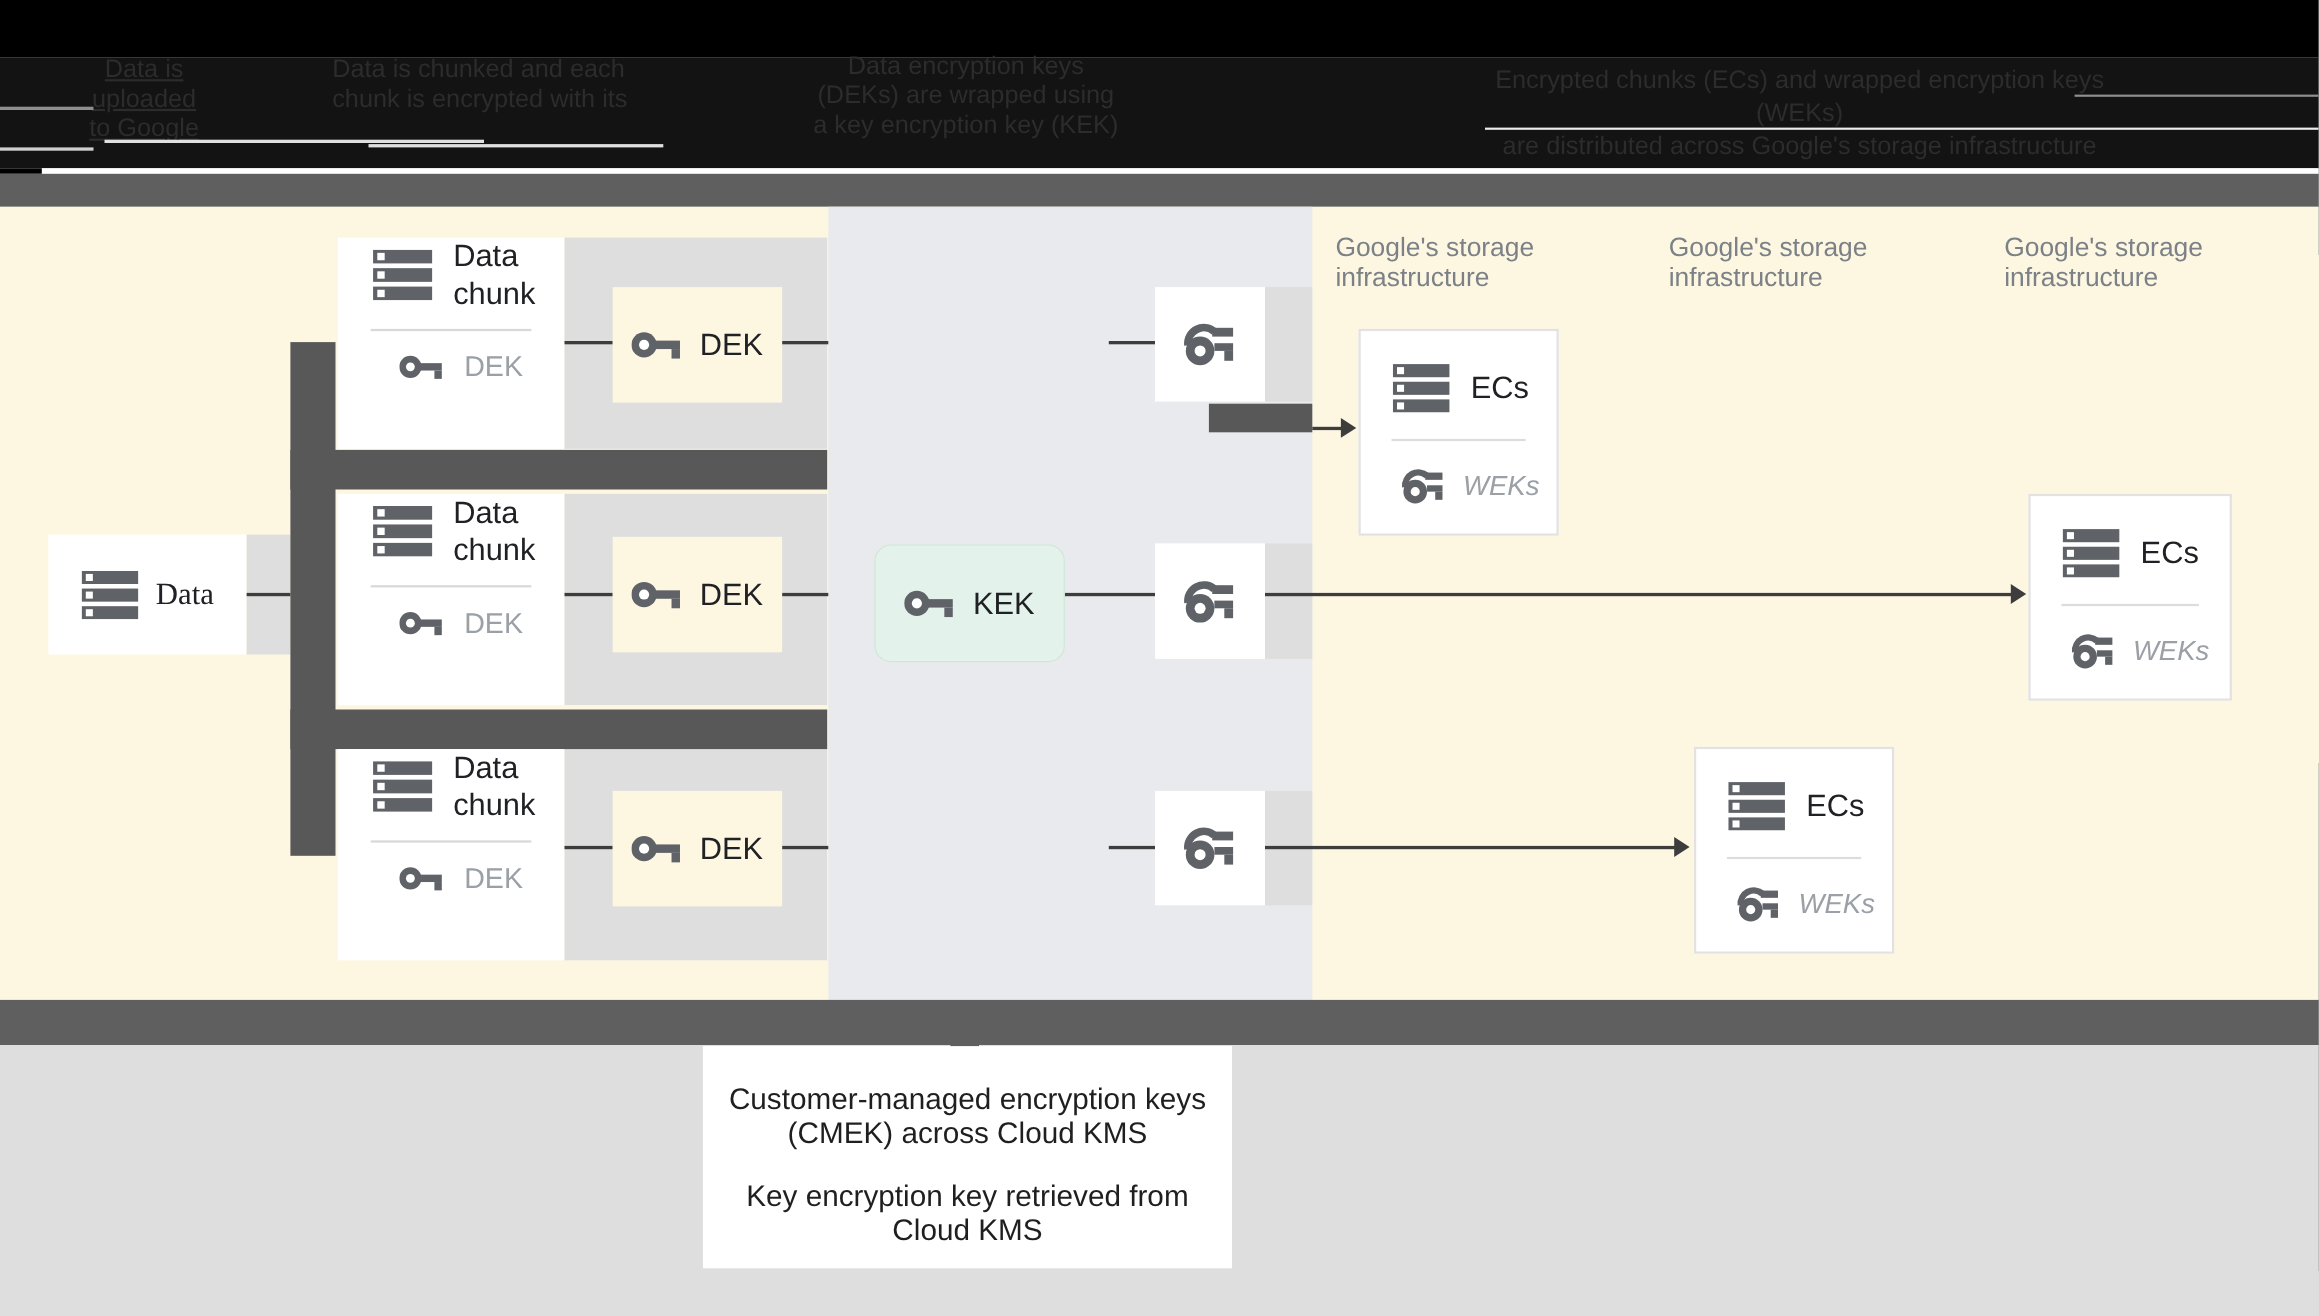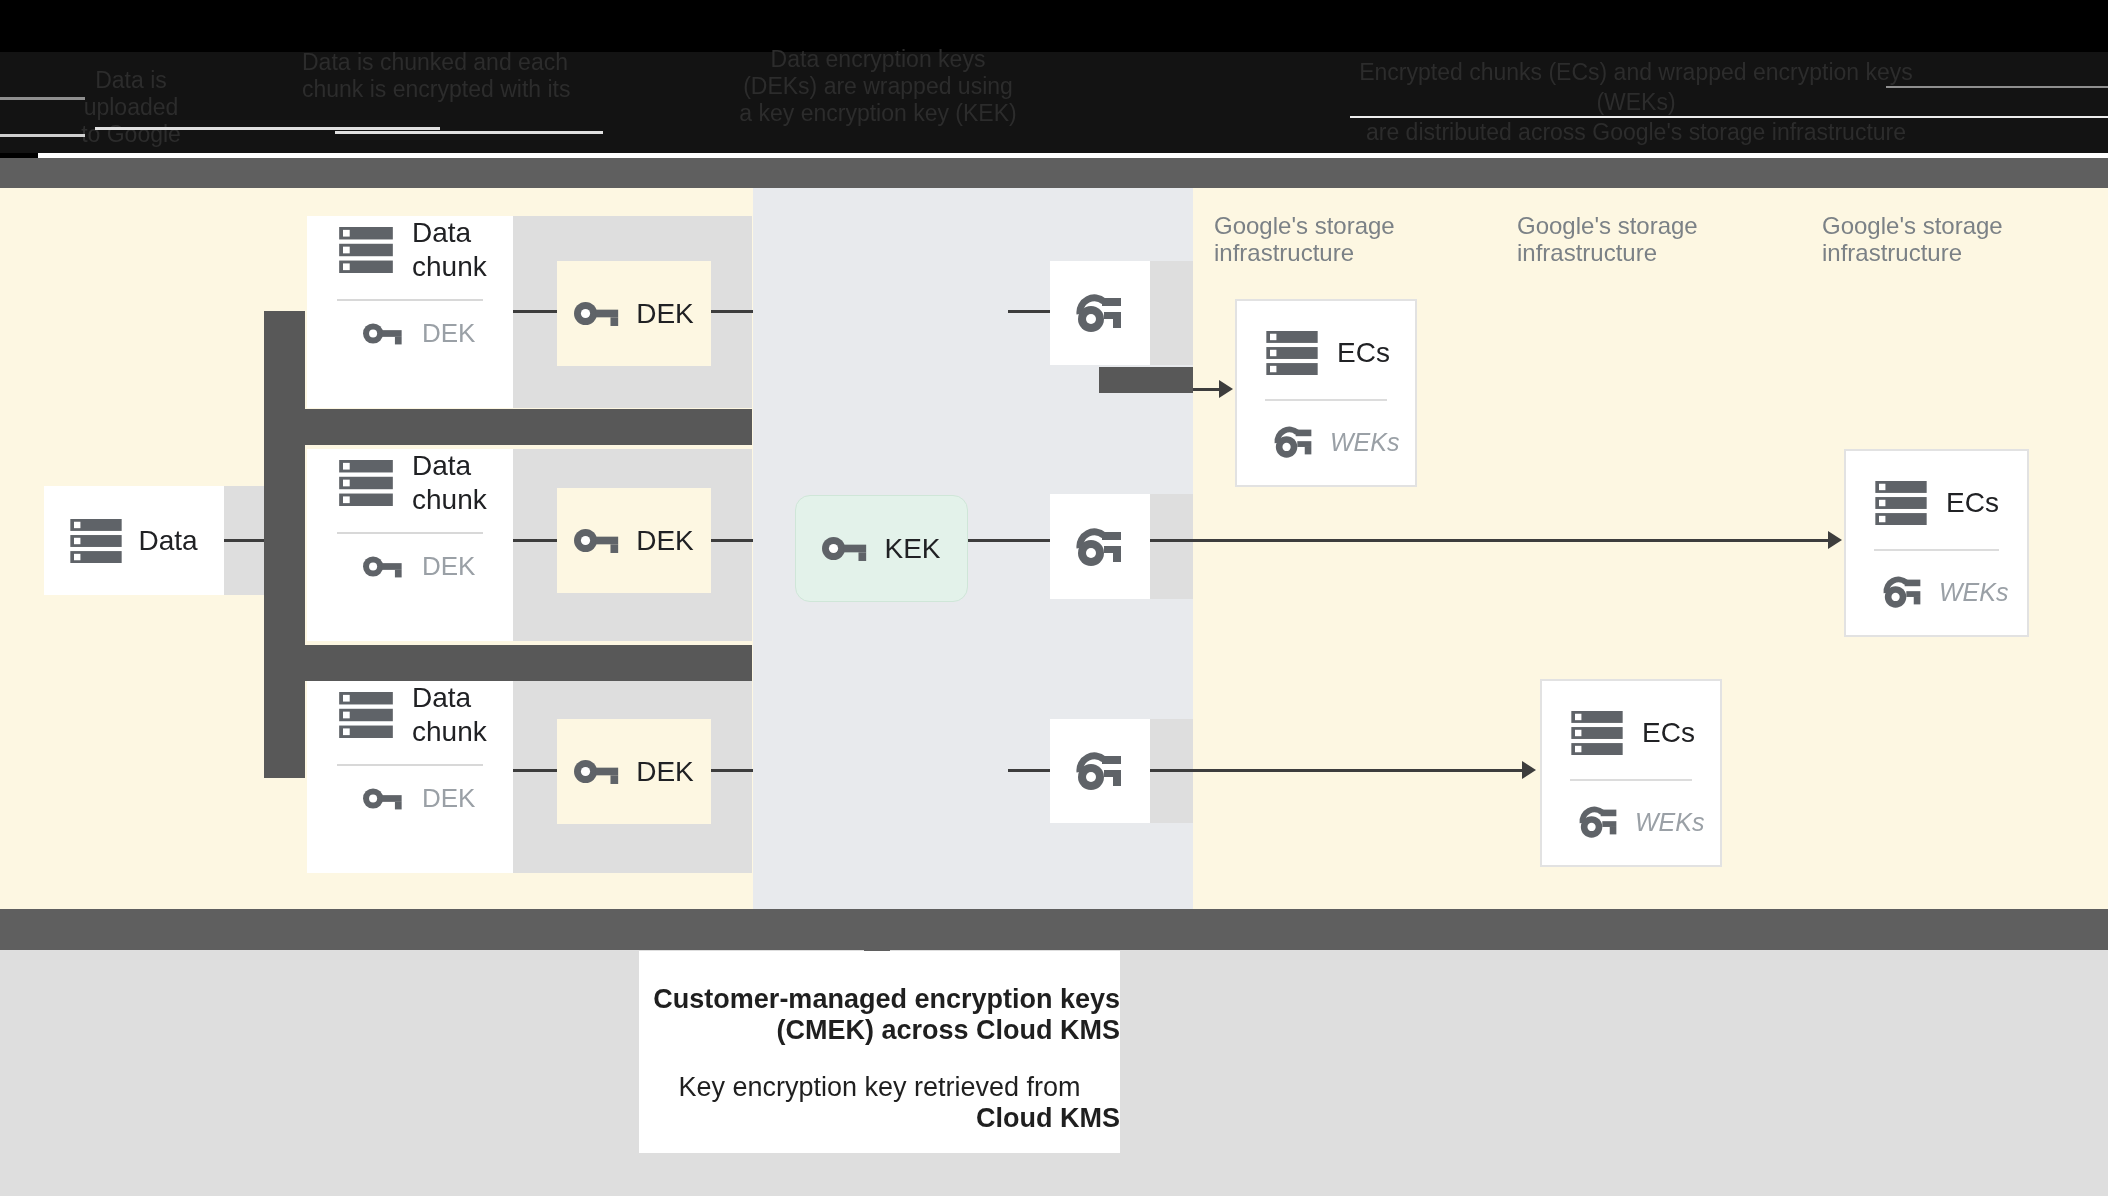--- a/index.html
+++ b/index.html
@@ -47,36 +47,36 @@
   .ecs-box{background:#fff;border:2px solid #e2e2e2;display:flex;flex-direction:column;padding-top:30px;}
   .ecs-title-row{display:flex;align-items:center;margin-left:28px;gap:18px;}
   .ecs-divider{border-top:2px solid #dcdcdc;margin:24px 28px 0 28px;height:0;}
   .weks-row{display:flex;align-items:center;gap:15px;margin:22px 0 0 36px;font-style:italic;}
   .weks-label{color:#9aa0a6;font-size:25px;}
   .storage-label{color:#7b8186;font-size:24px;line-height:27px;width:230px;}
 
   
   .caption-notch{left:864px;top:948px;width:26px;height:6px;background:#5f5f5f;}
   .caption-box{left:639px;top:951px;width:481px;height:202px;background:#fff;text-align:center;padding-top:33px;color:#1f1f1f;font-size:27px;line-height:31px;}
-  .cap-bold{font-weight:bold;text-align:right;}
+  .cap-bold{font-weight:normal;}
   .cap-gap{height:26px;}
 
   svg{display:block;}
 </style>
 </head>
 <body>
 
 <div class="canvas">
 
   <div class="abs hdr-black"></div>
   <div class="abs hdr-band"></div>
   <div class="abs hdr-sliver"></div>
   <div class="abs hdr-tab"></div>
 
-  <div class="abs step-col center" style="left:56px;top:67px;width:150px;">
+  <div class="abs step-col center" style="left:56px;top:49px;width:150px;text-decoration:underline;">
     <div>Data is</div>
     <div>uploaded</div>
     <div>to Google</div>
   </div>
   <div class="abs step-col" style="left:302px;top:49px;width:310px;">
     <div>Data is chunked and each</div>
     <div>chunk is encrypted with its</div>
   </div>
   <div class="abs step-col center" style="left:733px;top:46px;width:290px;">
     <div>Data encryption keys</div>
@@ -125,21 +125,21 @@
   <div class="abs cline" style="left:711px;top:769px;width:42px;"></div>
   <div class="abs cline" style="left:1008px;top:769px;width:42px;"></div>
 
   <div class="abs cline" style="left:1193px;top:388px;width:28px;"></div>
   <div class="abs arrowhead" style="left:1219px;top:380px;"></div>
   <div class="abs cline" style="left:1150px;top:539px;width:680px;"></div>
   <div class="abs arrowhead" style="left:1828px;top:531px;"></div>
   <div class="abs cline" style="left:1150px;top:769px;width:374px;"></div>
   <div class="abs arrowhead" style="left:1522px;top:761px;"></div>
 
-  <div class="abs white-box data-box" style="left:44px;top:486px;width:180px;height:109px;">
+  <div class="abs white-box data-box" style="left:44px;top:486px;width:180px;height:109px;font-family:Liberation Serif, serif;">
     <span>
       <svg width="52" height="44" viewBox="0 0 56 48" fill="#5f6368">
         <rect x="0" y="0" width="56" height="13"></rect>
           <rect x="4" y="3" width="7" height="7" fill="#fff"></rect>
         <rect x="0" y="17.5" width="56" height="13"></rect>
           <rect x="4" y="20.5" width="7" height="7" fill="#fff"></rect>
         <rect x="0" y="35" width="56" height="13"></rect>
           <rect x="4" y="38" width="7" height="7" fill="#fff"></rect>
       </svg>
     </span>

